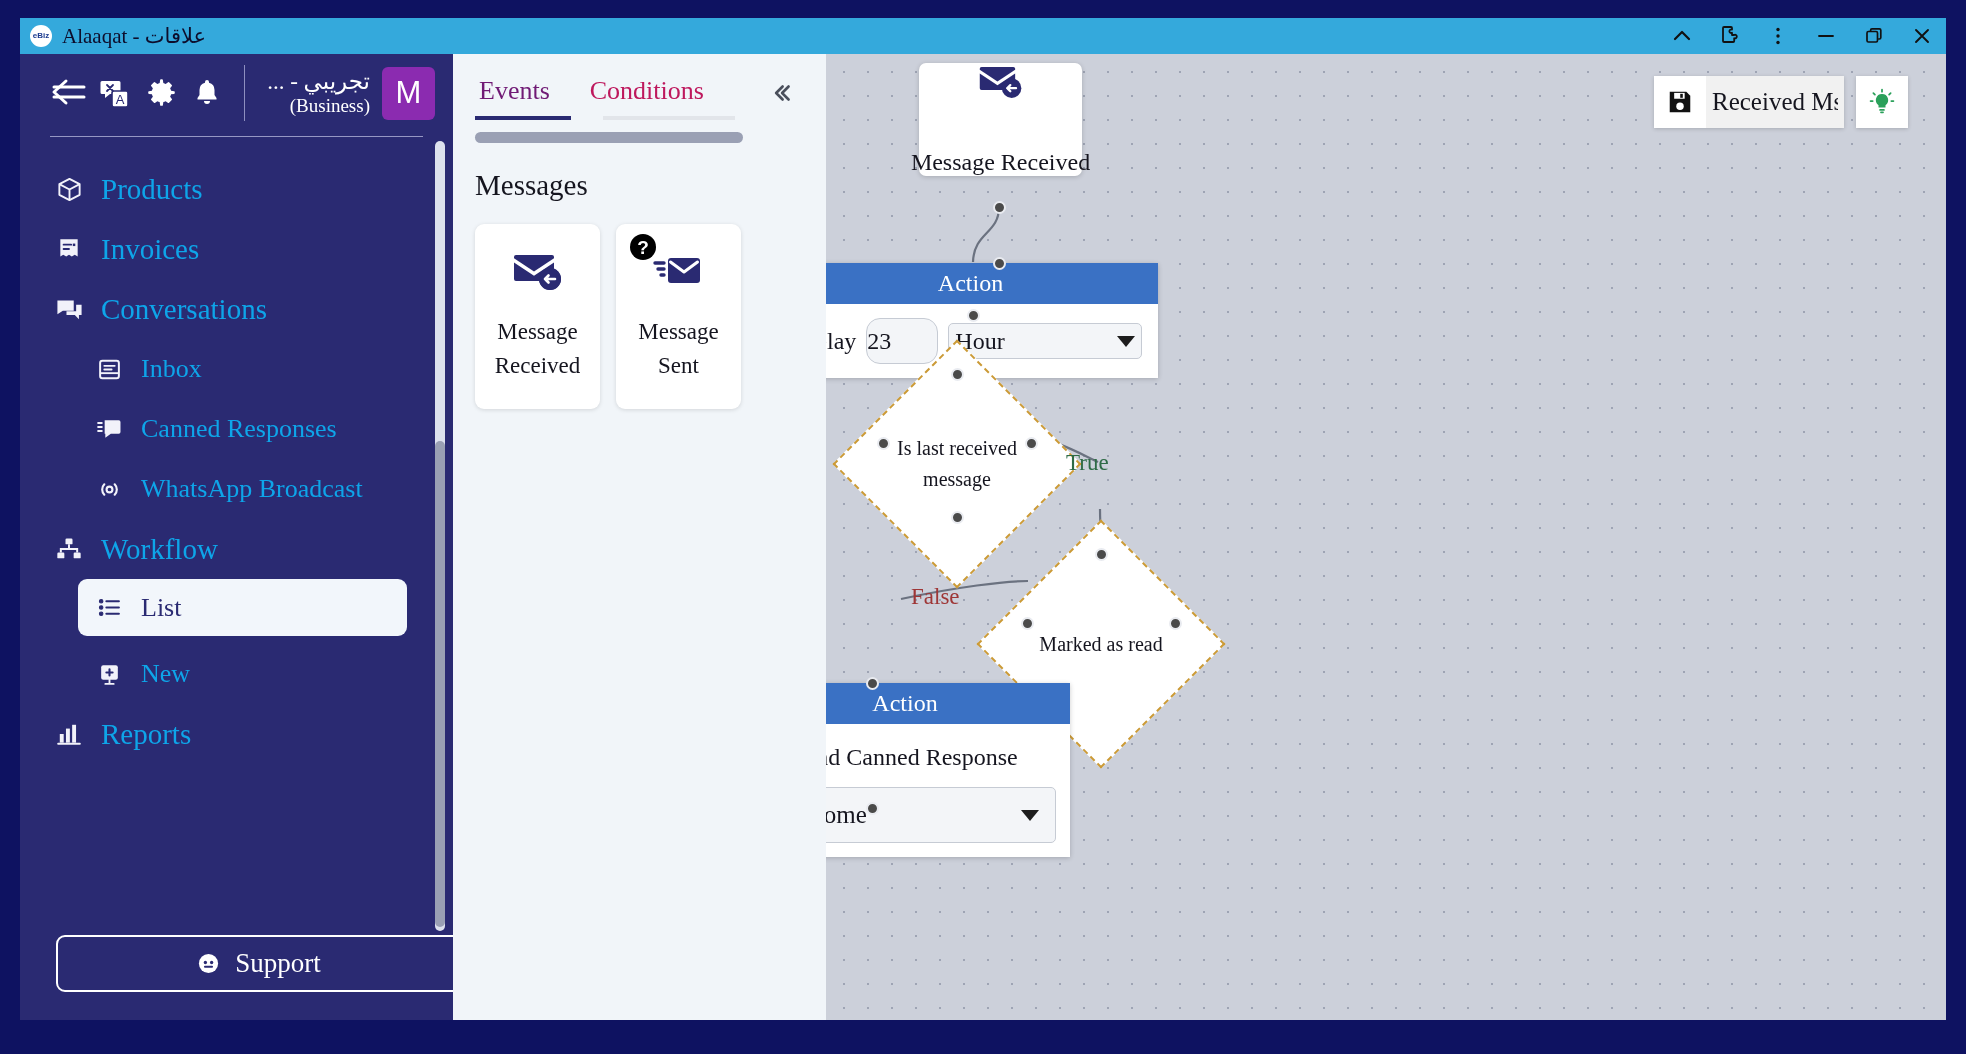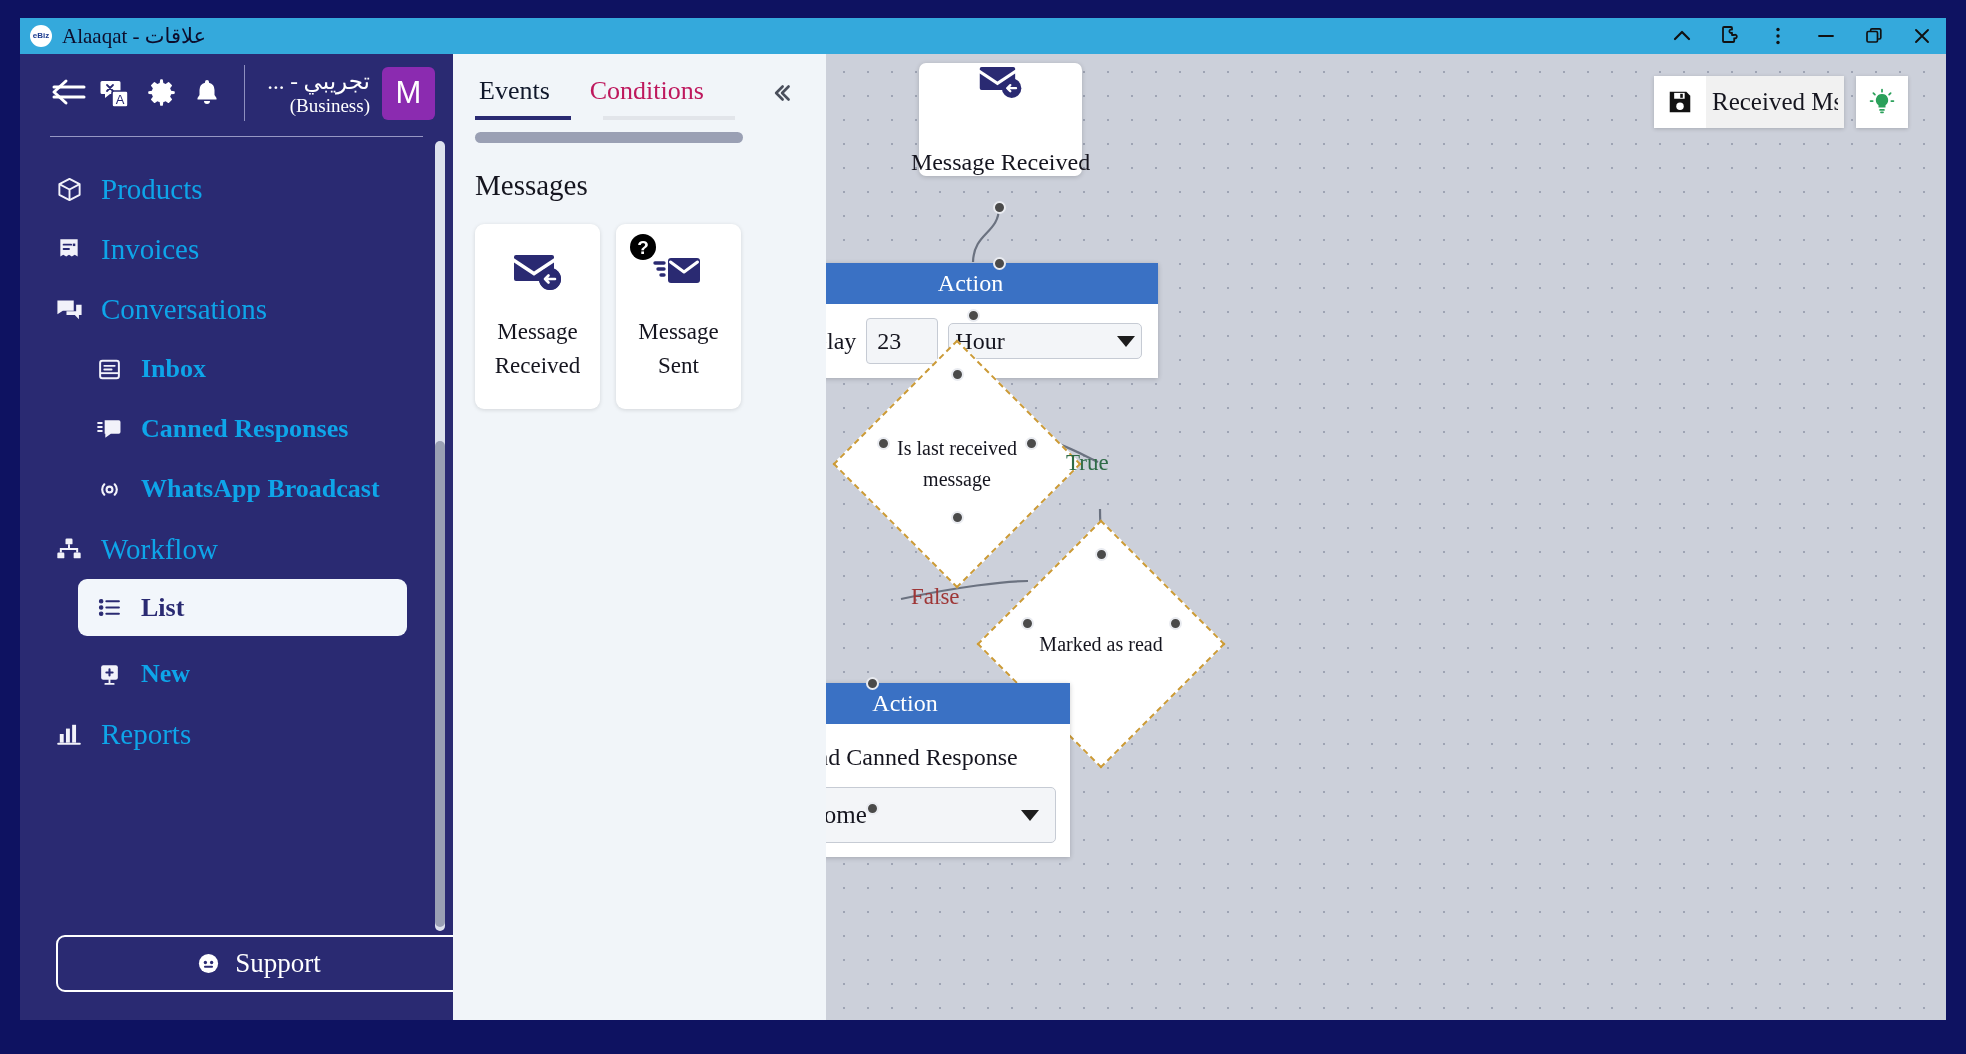--- a/index.html
+++ b/index.html
@@ -127,21 +127,21 @@
     width: 30px; height: 30px;
     display: flex; align-items: center; justify-content: center;
     flex: 0 0 auto;
   }
   .nav-item .nav-label {
     margin-left: 17px;
     white-space: nowrap;
   }
   .nav-item.lvl-top { padding-left: 34px; }
   .nav-item.lvl-top .nav-label { font-size: 29px; }
-  .nav-item.lvl-sub { padding-left: 74px; font-weight: bold; }
+  .nav-item.lvl-sub { padding-left: 74px; }
   .nav-item.lvl-sub .nav-label { font-size: 26px; }
   .nav-item.active {
     background: #f2f6fb;
     color: #2a2a72;
     border-radius: 9px;
     margin: 0 46px 8px 58px;
     padding-left: 16px;
     height: 57px;
   }
   .nav-item.active .nav-ic svg { fill: #2a2a72; stroke: #2a2a72; }
@@ -190,21 +190,21 @@
     height: 62px;
     padding: 0 22px;
   }
   .p-tab {
     font-size: 26px;
     padding: 0 4px 10px 4px;
     color: #be185d;
     cursor: default;
     white-space: nowrap;
   }
-  .p-tab.active { color: #0f172a; }
+  .p-tab.active { color: #701a75; }
   #tab-underline-row {
     display: flex;
     padding: 0 22px;
     align-items: center;
   }
   .tab-ul { height: 4px; background: #e2e5ea; }
   .tab-ul.on { background: #2a2a72; }
   #panel-collapse {
     margin-left: auto;
     width: 46px; height: 46px;
@@ -301,26 +301,25 @@
     text-align: center;
     padding: 7px 0;
   }
   .na-body { padding: 14px 16px; }
 
   .delay-row { display:flex; align-items:center; gap: 10px; }
   .delay-label { font-size: 24px; color: #15151f; }
   .delay-input {
     width: 72px; height: 46px;
     border: 1px solid #c6cbd4;
-    border-radius: 4px;
+    border-radius: 14px;
     background: #f3f5f8;
     font-size: 24px;
     color: #15151f;
     font-family: "Liberation Serif", serif;
-    padding-left: 10px;
     outline: none;
   }
   .unit-select {
     position: relative;
     width: 308px; height: 36px;
     border: 1px solid #c6cbd4;
     border-radius: 5px;
     background: #f3f5f8;
     display: flex;
     align-items: center;

